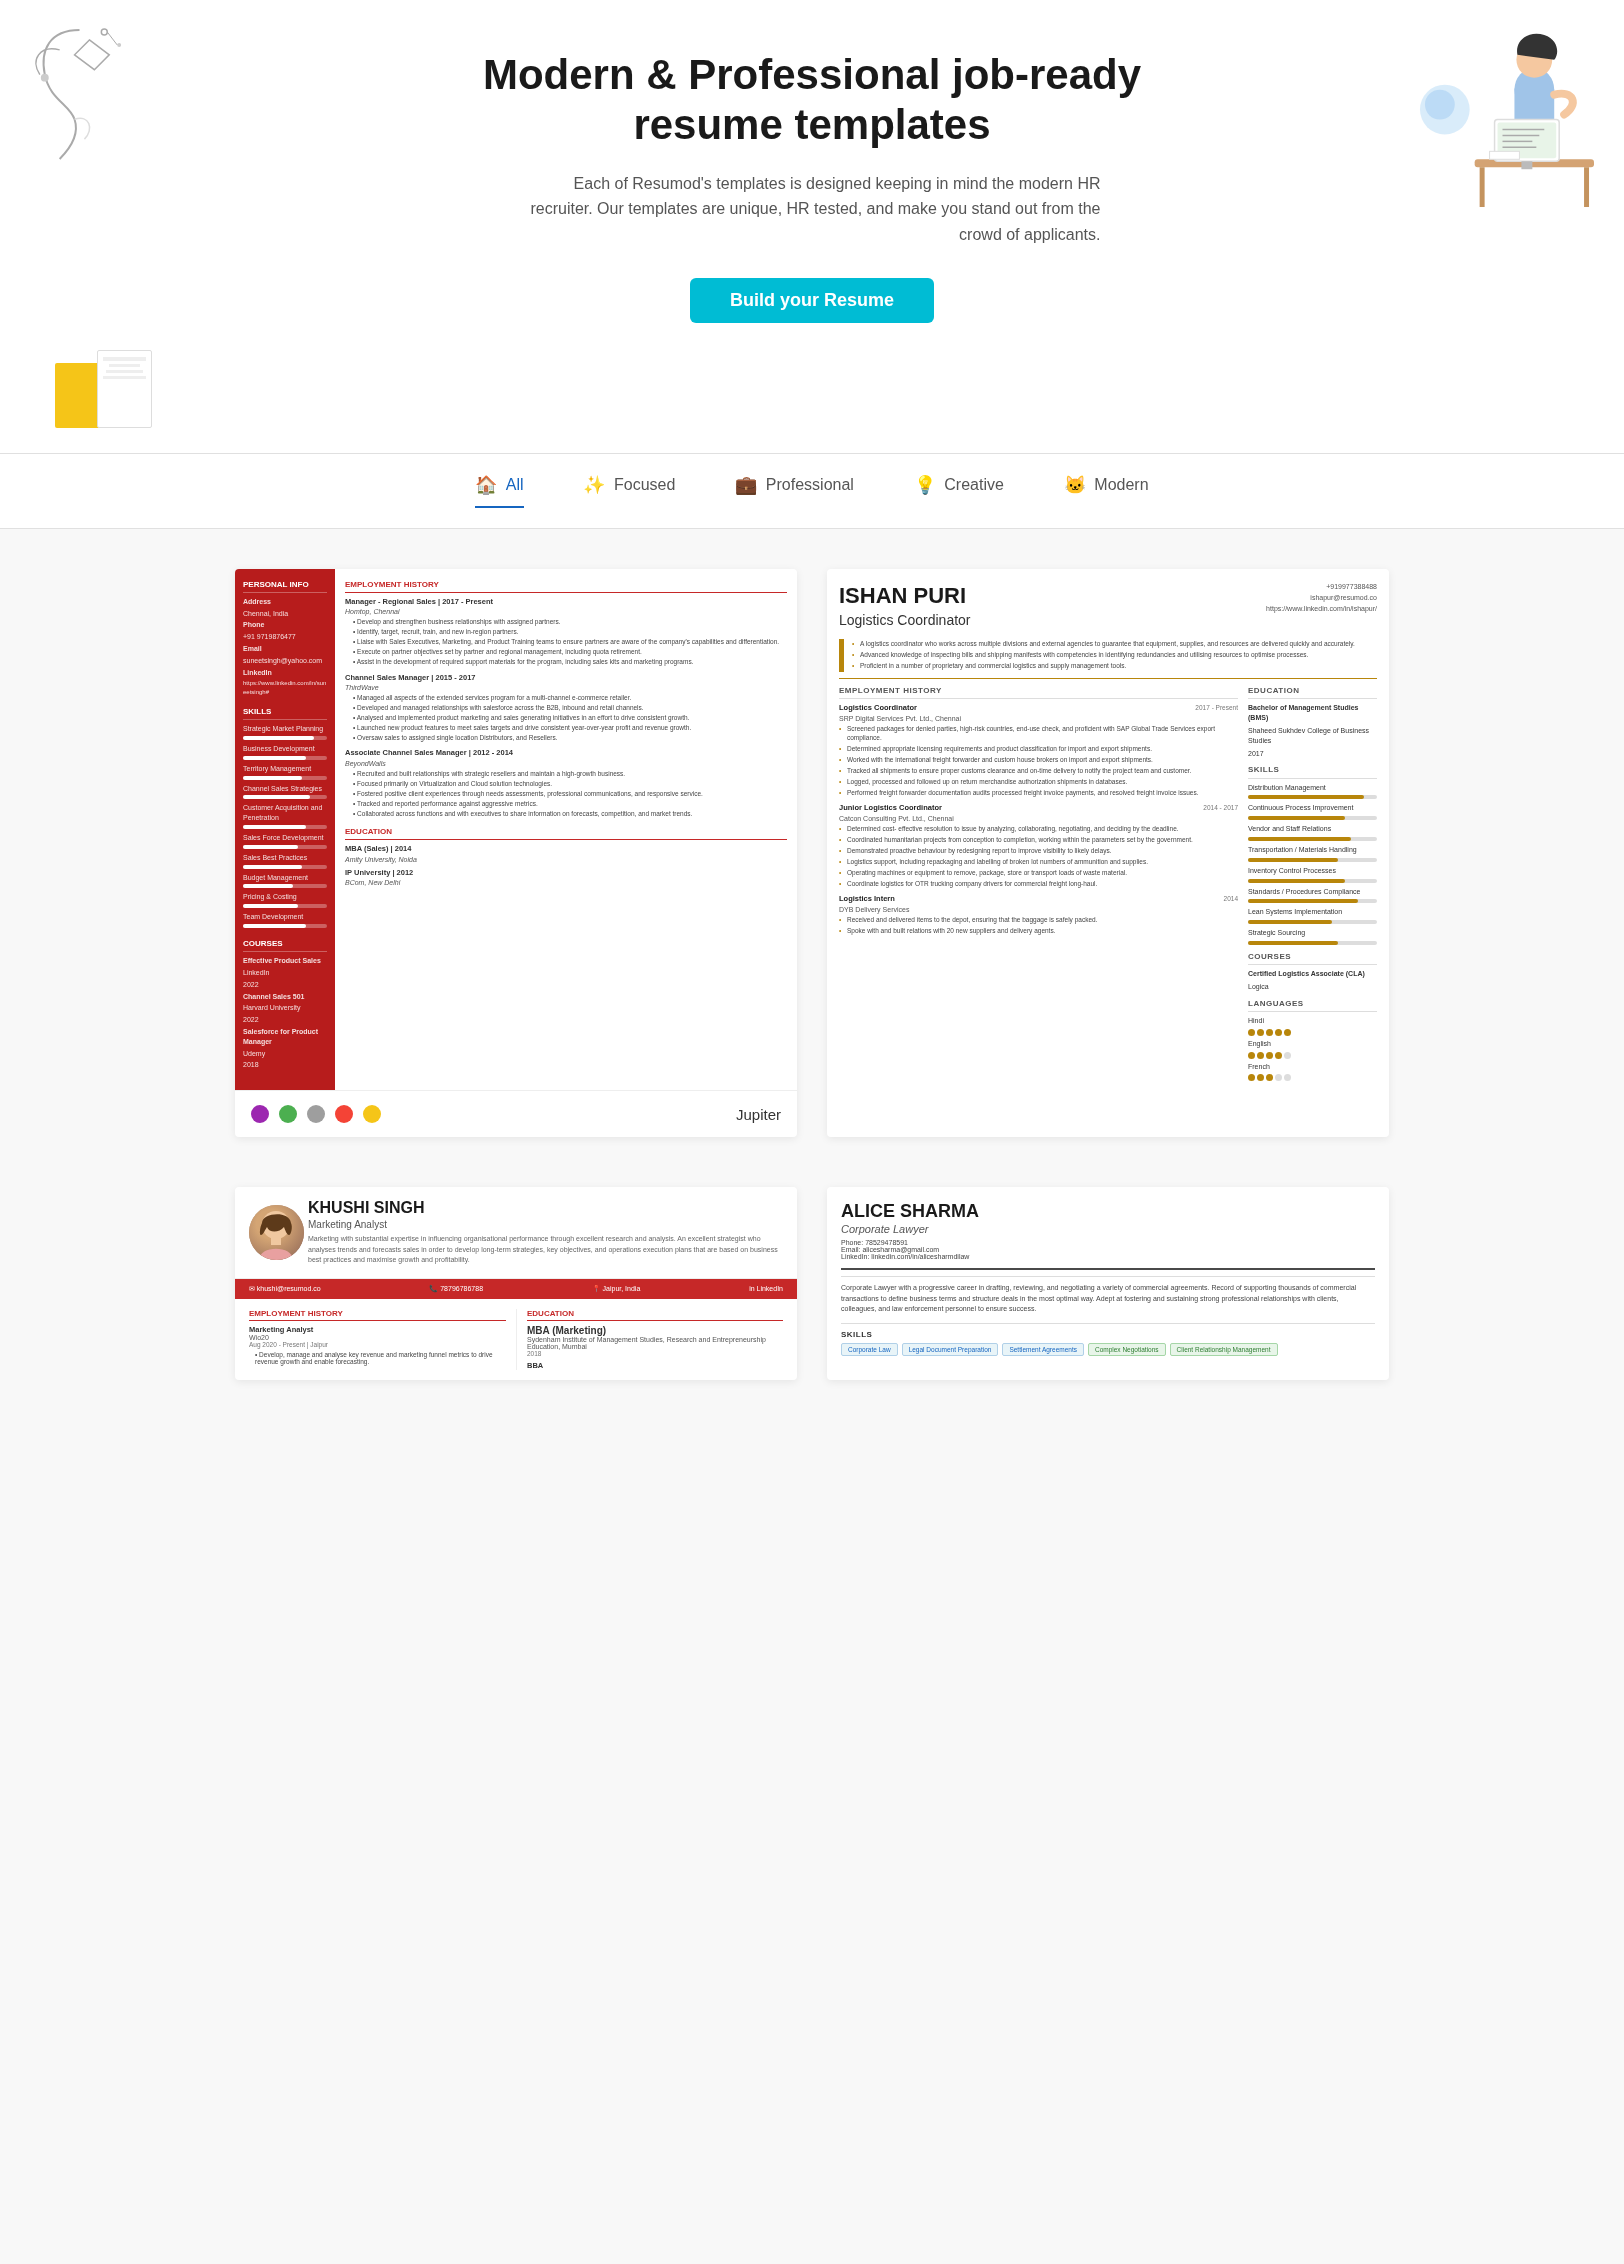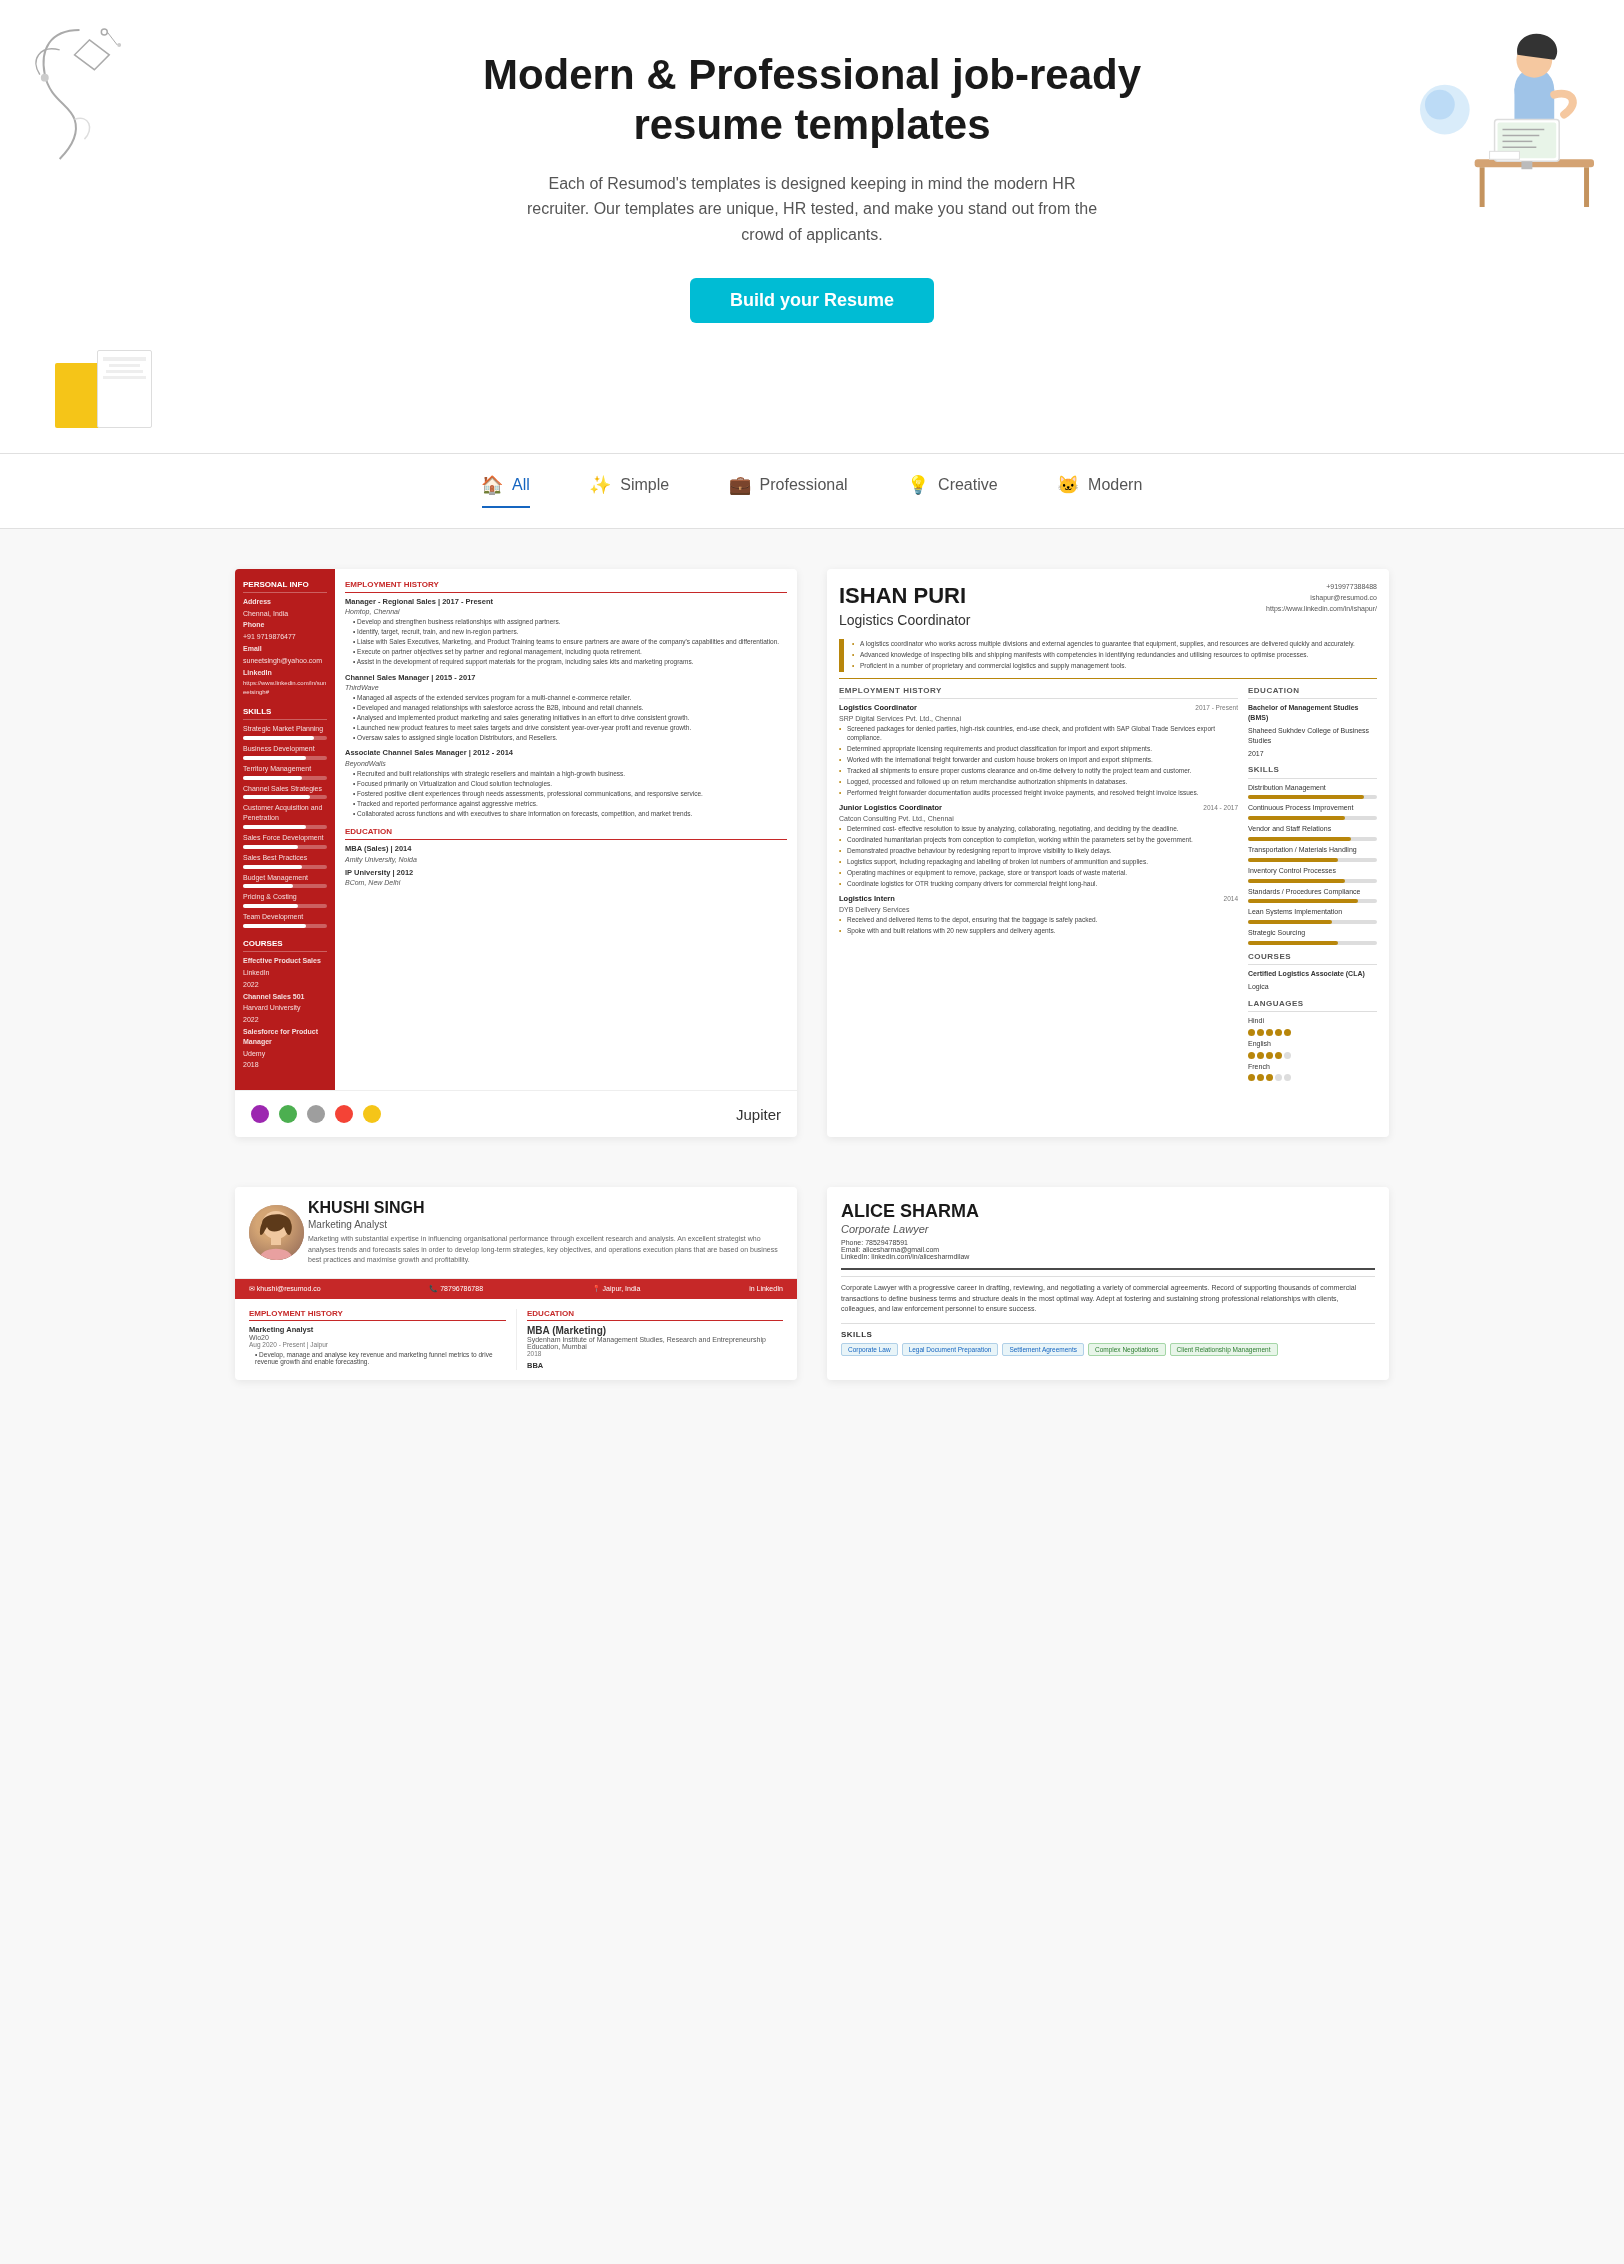--- a/index.html
+++ b/index.html
@@ -20,20 +20,21 @@
       line-height: 1.2;
       max-width: 697px;
       margin: 16px auto 20px;
     }
     .hero-subtitle {
       font-size: 16px;
       color: #555;
       max-width: 577px;
       margin: 0 auto 30px;
       line-height: 1.6;
+      text-align: right;
     }
     .hero-btn {
       background: #00bcd4;
       color: #fff;
       border: none;
       padding: 12px 40px;
       font-size: 18px;
       border-radius: 6px;
       cursor: pointer;
       font-weight: 600;
@@ -534,21 +535,21 @@
   <div style="height:100px;"></div>
 </div>
 
 <div class="filter-tabs">
   <div class="filter-tab active">
     <span class="tab-icon">🏠</span>
     <span>All</span>
   </div>
   <div class="filter-tab">
     <span class="tab-icon">✨</span>
-    <span>Simple</span>
+    <span>Focused</span>
   </div>
   <div class="filter-tab">
     <span class="tab-icon">💼</span>
     <span>Professional</span>
   </div>
   <div class="filter-tab">
     <span class="tab-icon">💡</span>
     <span>Creative</span>
   </div>
   <div class="filter-tab">

